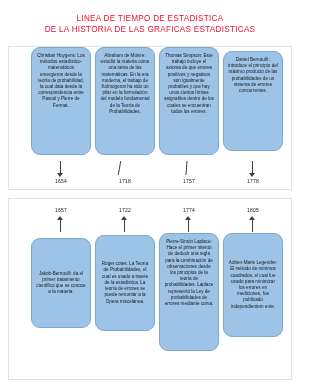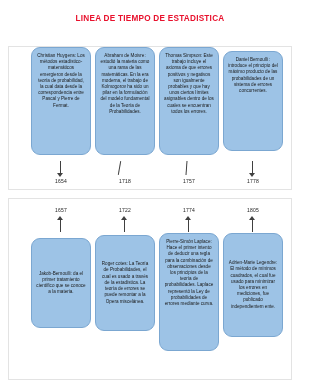--- a/index.html
+++ b/index.html
@@ -16,21 +16,21 @@
   }
 
   
   .title-block {
     width: 100%;
     padding-top: 13px;
     text-align: center;
   }
   .title-line {
     color: #e8112d;
-    font-weight: bold;
+    font-weight: normal;
     font-size: 8.2px;
     letter-spacing: 0.25px;
     line-height: 11px;
     white-space: nowrap;
   }
 
   
   .panel {
     position: absolute;
     left: 8px;
@@ -104,20 +104,21 @@
 
   
   .bot-year   { top: 0; }
   .bot-stem   { top: 0; height: 14px; }
 </style>
 </head>
 <body>
 
 <div class="title-block">
   <div class="title-line">LINEA DE TIEMPO DE ESTADISTICA</div>
+  <div class="title-line">DE LA HISTORIA DE LAS GRAFICAS ESTADISTICAS</div>
 </div>
 
 <div class="panel" id="panel-top">
   <div class="row">
 
     <div class="card-slot" style="left:22px; top:0;">
       <div class="card top-card" style="height:108px;">Christian Huygens: Los métodos estadístico-matemáticos emergieron desde la teoría de probabilidad, la cual data desde la correspondencia entre Pascal y Pierre de Fermat.</div>
       <div class="stem top-stem" style="top:114px;"></div>
       <div class="arrow-down top-arrow" style="top:126px;"></div>
       <div class="year top-year" style="top:131px;">1654</div>

